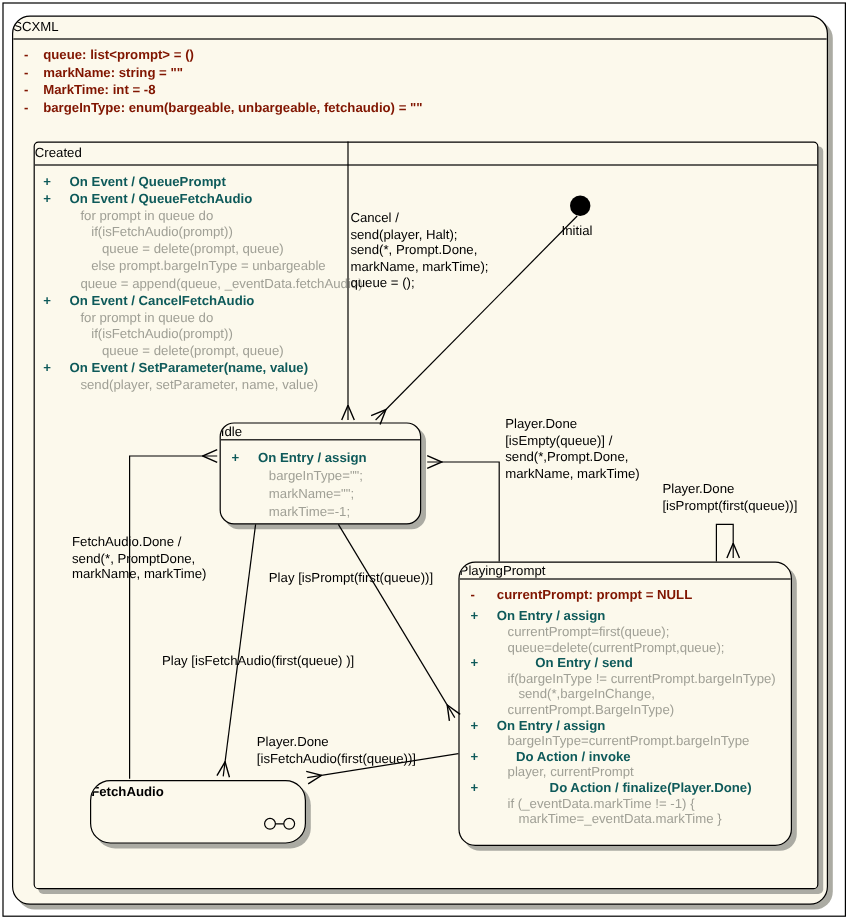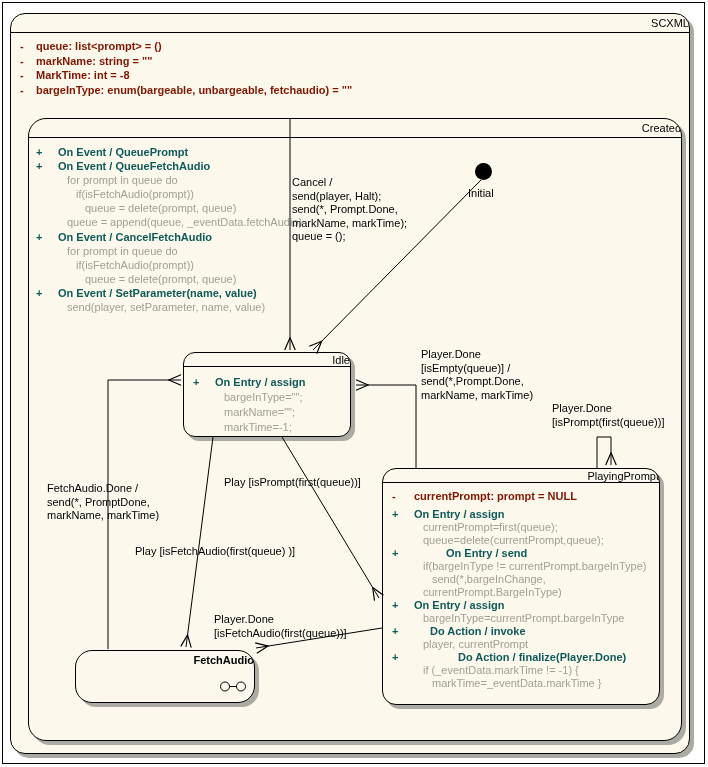--- a/index.html
+++ b/index.html
@@ -6,21 +6,21 @@
   .canvas{
     position:relative;width:708px;height:767px;background:#ffffff;overflow:hidden;
     font-family:"Liberation Sans",sans-serif;font-size:11px;color:#000;
   }
   .frame{position:absolute;left:2px;top:2px;width:701px;height:760px;border:1px solid #000;}
   .state{
     position:absolute;background:#FCF9EC;border:1px solid #000;
     box-shadow:4px 4px 0 #ABABA3;overflow:hidden;
   }
   .state-title{
-    text-align:right;border-bottom:1px solid #000;height:18px;line-height:19px;
+    text-align:left;border-bottom:1px solid #000;height:18px;line-height:19px;
     color:#000;
   }
   .state-title.no-rule{border-bottom:none;}
   .state-title.slim{height:13px;line-height:14px;}
   .code{position:absolute;}
   .ln{display:flex;white-space:nowrap;}
   .ln .vis{flex:0 0 22px;padding-left:2px;}
   .ln .txt{}
   .ln.h{color:#0E5A5A;font-weight:bold;}
   .ln.h .vis{color:#0E5A5A;}
@@ -64,21 +64,21 @@
       <div class="ln a">
         <span class="vis">-</span>
         <span class="txt" style="padding-left: 0px;">MarkTime:  int = -8</span>
       </div>
       <div class="ln a">
         <span class="vis">-</span>
         <span class="txt" style="padding-left: 0px;">bargeInType:  enum(bargeable, unbargeable, fetchaudio) = ""</span>
       </div>
     </div>
 
-  <div class="state" style="left:28px;top:118px;width:652px;height:621px;border-radius:18px;">
+  <div class="state" style="left:28px;top:118px;width:652px;height:621px;border-radius:4px;">
     <div class="state-title">Created</div>
   </div>
   <div class="code lh14" style="left:34px;top:145px;">
       <div class="ln h">
         <span class="vis">+</span>
         <span class="txt" style="padding-left: 0px;">On Event / QueuePrompt</span>
       </div>
       <div class="ln b">
         <span class="vis"></span>
       </div>
@@ -93,20 +93,21 @@
       <div class="ln b">
         <span class="vis"></span>
         <span class="txt" style="padding-left: 18px;">if(isFetchAudio(prompt))</span>
       </div>
       <div class="ln b">
         <span class="vis"></span>
         <span class="txt" style="padding-left: 27px;">queue = delete(prompt, queue)</span>
       </div>
       <div class="ln b">
         <span class="vis"></span>
+        <span class="txt" style="padding-left: 18px;">else prompt.bargeInType = unbargeable</span>
       </div>
       <div class="ln b">
         <span class="vis"></span>
         <span class="txt" style="padding-left: 9px;">queue = append(queue, _eventData.fetchAudio)</span>
       </div>
       <div class="ln h">
         <span class="vis">+</span>
         <span class="txt" style="padding-left: 0px;">On Event / CancelFetchAudio</span>
       </div>
       <div class="ln b">
@@ -261,18 +262,18 @@
 queue = ();</div>
   <div class="lbl" style="left:468px;top:187px;">Initial</div>
   <div class="lbl" style="left:421px;top:348px;">Player.Done
 [isEmpty(queue)] /
 send(*,Prompt.Done,
 markName, markTime)</div>
   <div class="lbl" style="left:552px;top:402px;">Player.Done
 [isPrompt(first(queue))]</div>
   <div class="lbl" style="left:224px;top:476px;">Play [isPrompt(first(queue))]</div>
   <div class="lbl" style="left:135px;top:545px;">Play [isFetchAudio(first(queue) )]</div>
-  <div class="lbl" style="left:47px;top:446px;margin-top:36px;">FetchAudio.Done /
+  <div class="lbl" style="left:60px;top:446px;">FetchAudio.Done /
 send(*, PromptDone,
 markName, markTime)</div>
   <div class="lbl" style="left:214px;top:613px;">Player.Done
 [isFetchAudio(first(queue))]</div>
 </div>
 
 </body></html>

